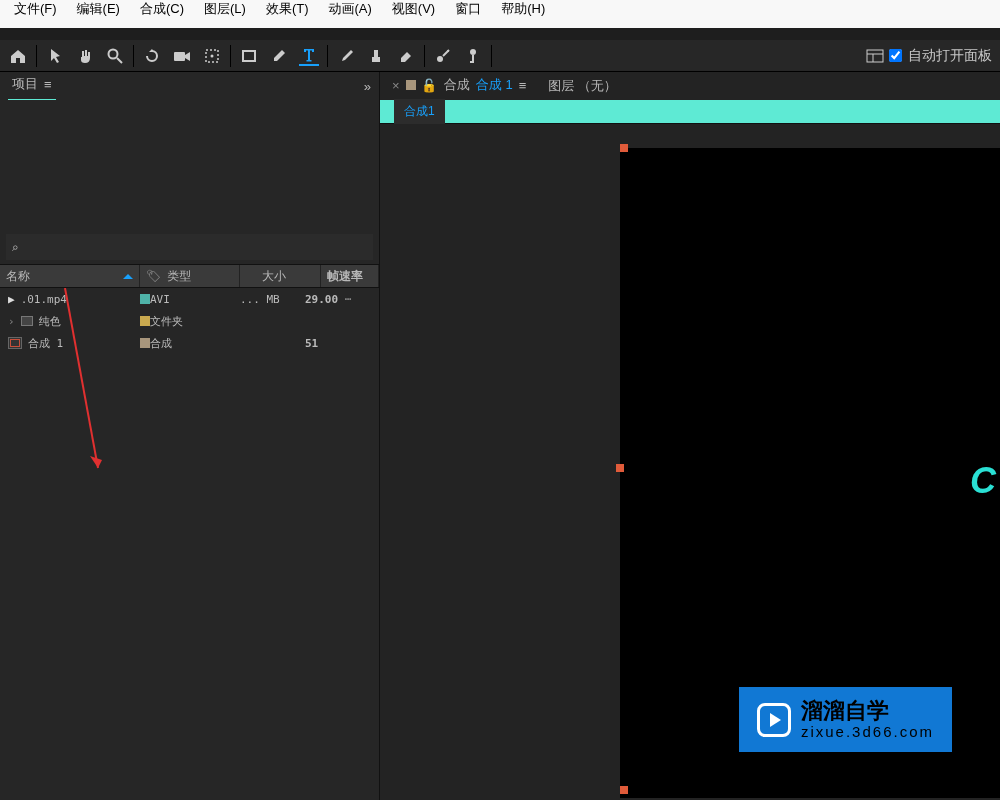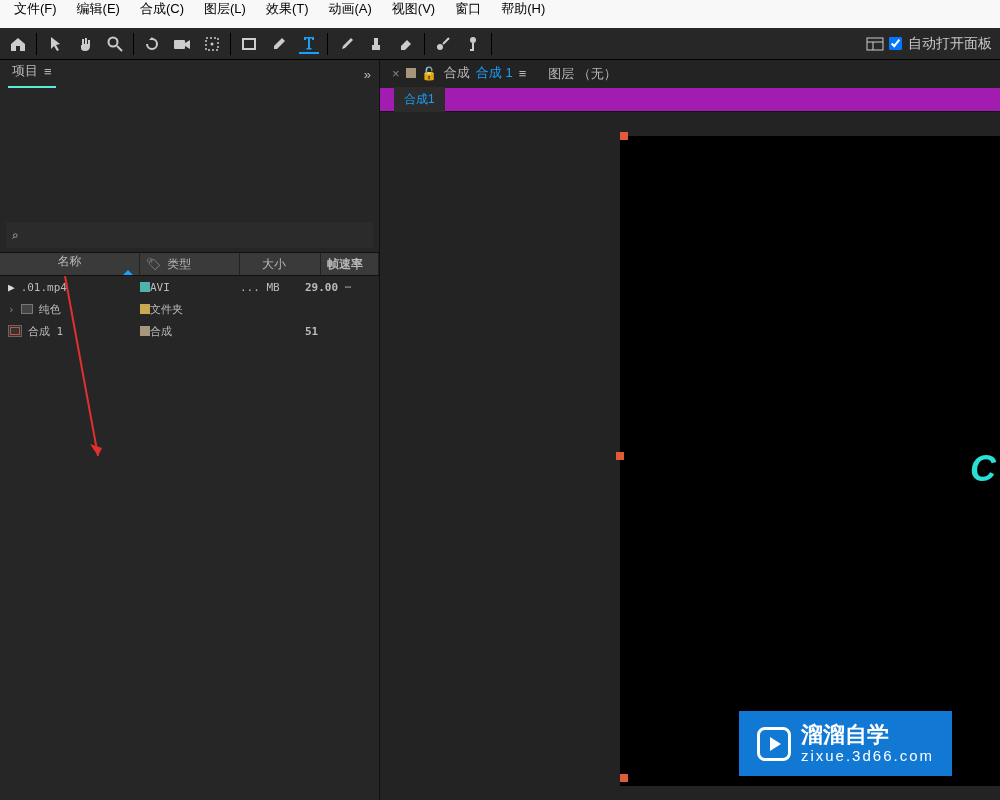--- a/index.html
+++ b/index.html
@@ -31,20 +31,21 @@
 
 
 .toolbar {
   height: 32px;
   background: #272727;
   display: flex;
   align-items: center;
   padding: 8px 8px;
   border-bottom: 1px solid #000;
   gap: 4px;
+  margin-top: 12px;
 }
 .tool-group { display: flex; gap: 10px; align-items: center; }
 .divider-v { width: 1px; height: 22px; background: #000; margin: 0 4px; }
 .tool-icon {
   width: 20px;
   height: 20px;
   display: flex;
   align-items: center;
   justify-content: center;
   color: #b8b8b8;
@@ -70,21 +71,21 @@
   padding: 0 8px;
   gap: 14px;
   font-size: 13px;
 }
 .panel-tab {
   padding: 6px 4px;
   display: flex;
   align-items: center;
   gap: 6px;
 }
-.panel-tab.active { border-bottom: 6px solid #5eead4; }
+.panel-tab.active { border-bottom: 4px solid #5eead4; }
 .sq { width: 10px; height: 10px; }
 .sq.red { background: #c84f3a; }
 .panel-more { margin-left: auto; color: #b8b8b8; }
 
 .preview-area {
   height: 130px;
   background: #262626;
   position: relative;
 }
 
@@ -113,21 +114,21 @@
 .table-head {
   height: 24px;
   display: flex;
   align-items: center;
   background: #3a3a3a;
   border-top: 1px solid #111;
   border-bottom: 1px solid #111;
   font-size: 12px;
 }
 .th { padding: 0 6px; border-right: 1px solid #222; height: 100%; display: flex; align-items: center; }
-.th.name { width: 140px; flex-direction: column; }
+.th.name { width: 140px; }
 .th.type { width: 100px; gap: 6px; }
 .th.size { width: 65px; margin-left: 16px; }
 .th.fps { flex: 1; font-weight: bold; }
 .sort-tri { width: 0; height: 0; border-left: 5px solid transparent; border-right: 5px solid transparent; border-bottom: 5px solid #18a0fb; }
 .tag-ic { color: #999; }
 
 .row {
   height: 22px;
   display: flex;
   align-items: center;
@@ -183,21 +184,21 @@
   padding: 6px 4px;
 }
 .comp-tab.active { border-bottom: 2px solid #18a0fb; }
 .lock-ic { color: #999; }
 .link-blue { color: #18a0fb; }
 .sub-tabs {
   height: 24px;
   display: flex;
   align-items: center;
   padding: 0 14px;
-  background: #a21caf;
+  background: #5eead4;
   border-bottom: 1px solid #111;
 }
 .sub-tab {
   padding: 4px 10px;
   color: #18a0fb;
   background: #2c2c2c;
   font-size: 12px;
 }
 
 .canvas-area {
@@ -241,23 +242,23 @@
   top: 188px;
   width: 60px;
   height: 200px;
   pointer-events: none;
 }
 
 
 .logo-badge {
   position: absolute;
   right: 48px;
-  bottom: 24px;
+  bottom: 48px;
   background: #1178d4;
-  color: #ffffff;
+  color: #000000;
   padding: 12px 18px;
   display: flex;
   align-items: center;
   gap: 10px;
 }
 .logo-badge .play-ring {
   width: 34px;
   height: 34px;
   border: 3px solid #fff;
   border-radius: 8px;

